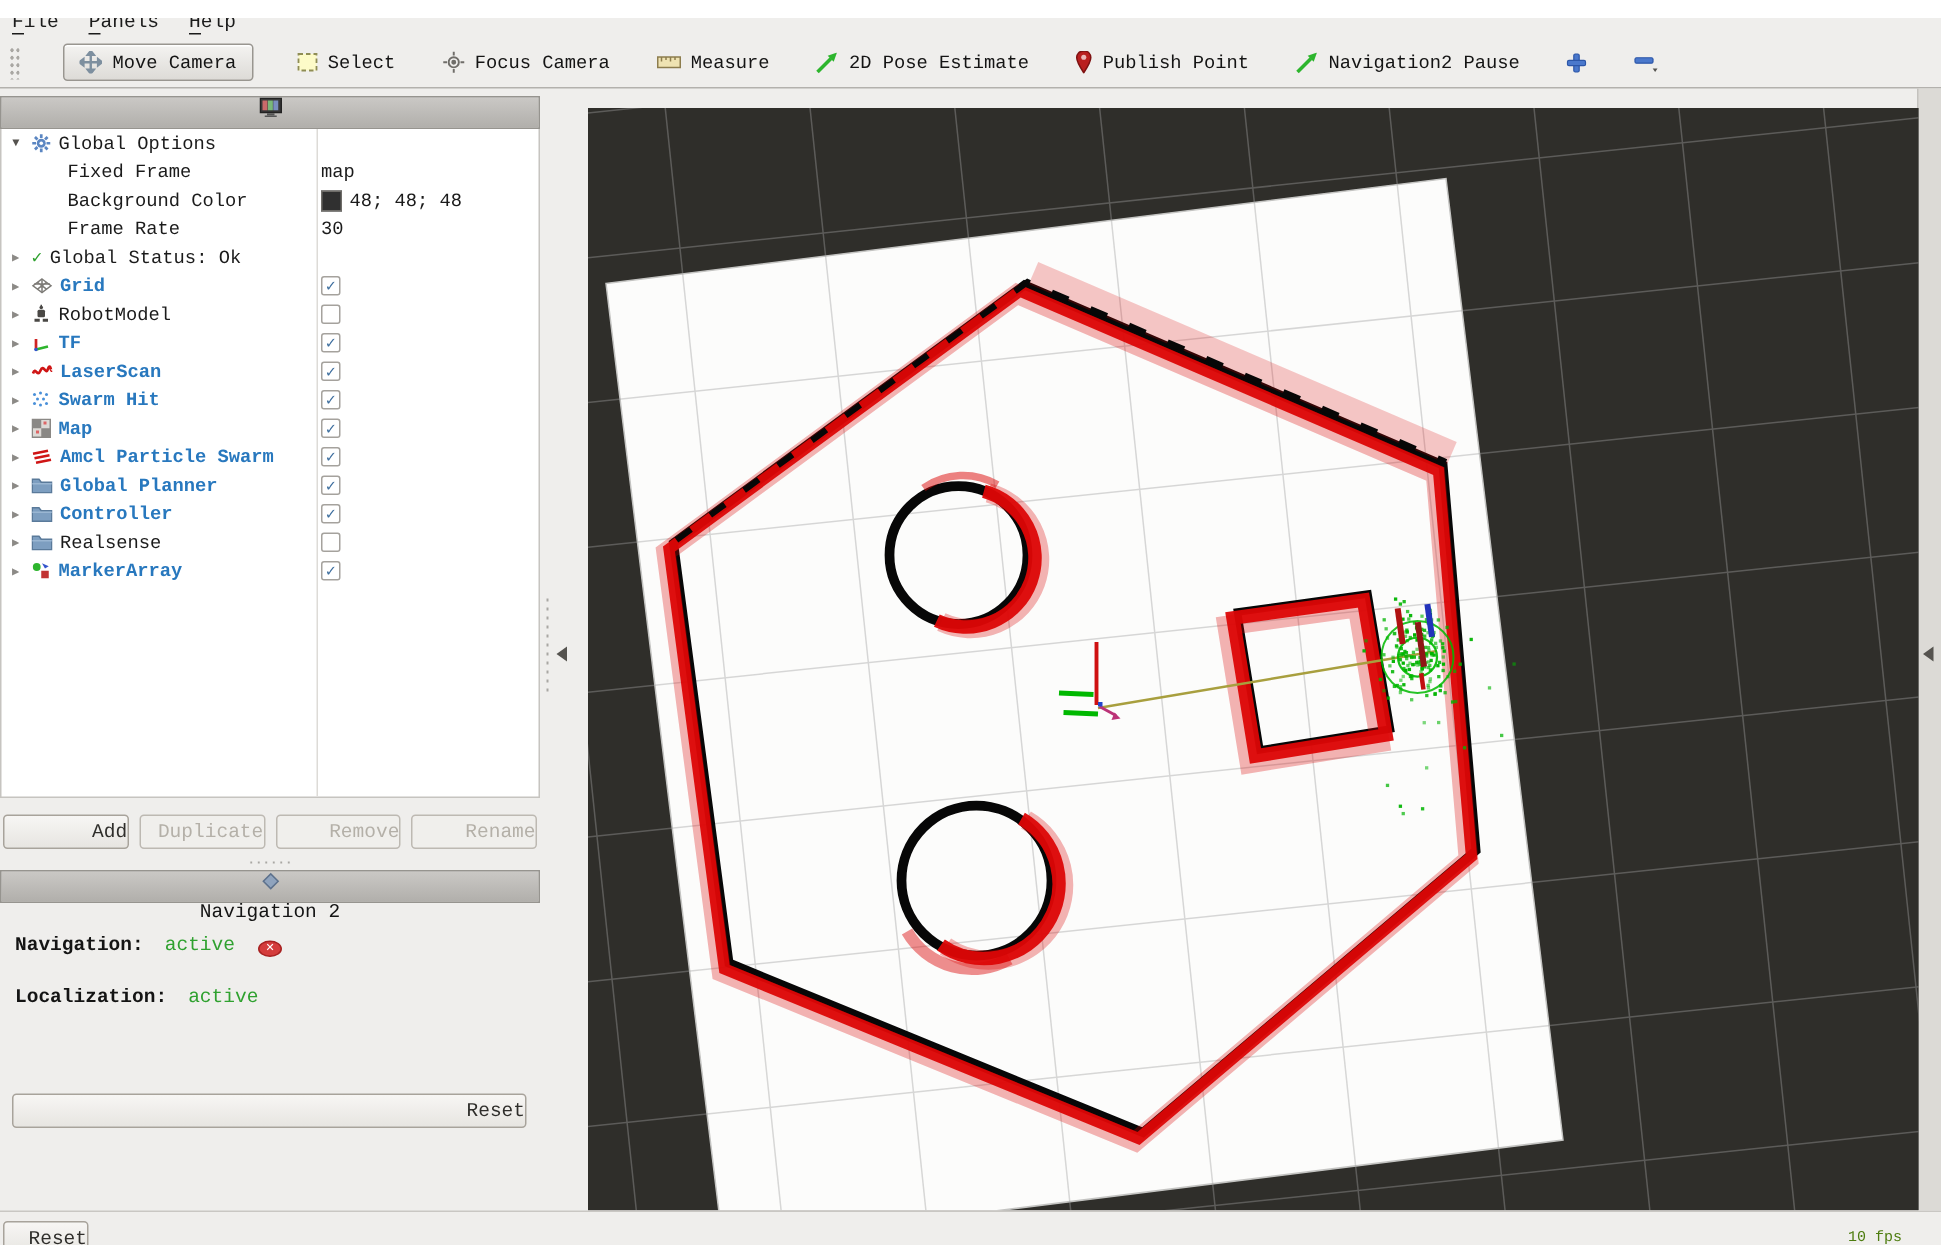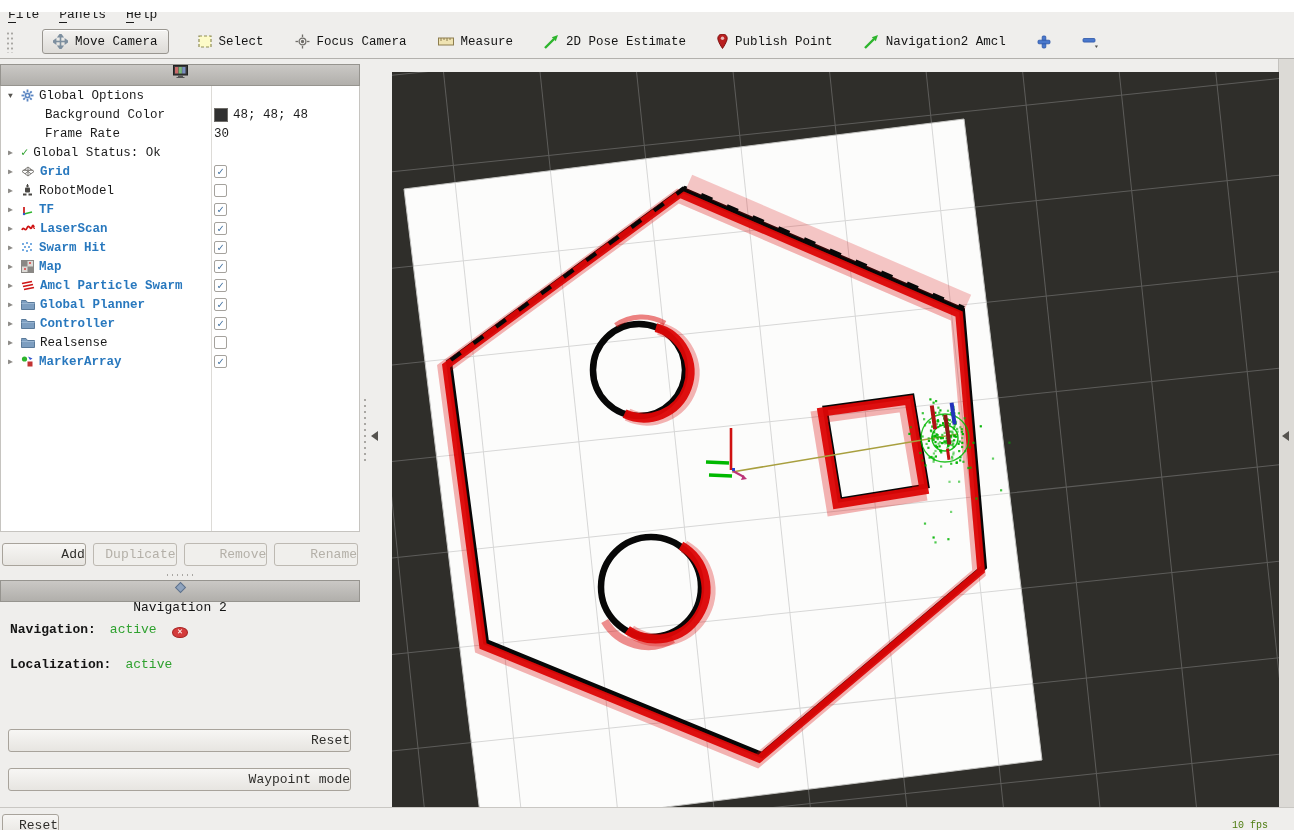--- a/index.html
+++ b/index.html
@@ -164,21 +164,21 @@
           </span>
           <span>Publish Point</span>
         </span>
         <span class="tool">
           <span class="icon">
             <svg width="15" height="14" viewBox="0 0 15 14">
               <line x1="1" y1="13" x2="10" y2="4" stroke="#2db52d" stroke-width="2.4"></line>
               <path d="M14 0l-2.2 6.2-4-4z" fill="#2db52d"></path>
             </svg>
           </span>
-          <span>Navigation2 Amcl</span>
+          <span>Navigation2 Pause</span>
         </span>
         <span class="tool">
           <span class="icon">
             <svg width="14" height="14" viewBox="0 0 14 14">
               <g fill="#4a78cc" stroke="#2c56a8" stroke-width="0.8">
                 <rect x="5.2" y="1" width="3.6" height="12" rx="1"></rect>
                 <rect x="1" y="5.2" width="12" height="3.6" rx="1"></rect>
               </g>
             </svg>
           </span>
@@ -236,20 +236,24 @@
                     <circle cx="6.5" cy="6.5" r="1.2" fill="#fff"></circle>
                   </g>
                 </svg>
               </span>
             </span>
           <span>Global Options</span>
           </span>
         <span class="val"></span>
       </div>
       <div class="trow">
+        <span class="prop indent">Fixed Frame</span>
+        <span class="val">map</span>
+      </div>
+      <div class="trow">
         <span class="prop indent">Background Color</span>
         <span class="val">
           <span class="swatch"></span>
           <span>48; 48; 48</span>
           </span>
       </div>
       <div class="trow">
         <span class="prop indent">Frame Rate</span>
         <span class="val">30</span>
       </div>
@@ -481,21 +485,20 @@
   </div>
   <div class="statusline" style="top:610px;">
     <span class="lbl">Navigation:</span>
     <span class="val">active</span>
   </div>
   <div class="statusline" style="top:645px;">
     <span class="lbl">Localization:</span>
     <span class="val">active</span>
   </div>
   <div class="btn wide-btn" style="top:717px;">Reset</div>
-  <div class="btn wide-btn" style="top:756px;">Waypoint mode</div>
 
   <div class="vsplit">
     <div class="dots"></div>
     <div class="arrow-left"></div>
   </div>
   <div class="right-strip">
     <div class="arrow-left"></div>
   </div>
 
   <div class="viewport">

